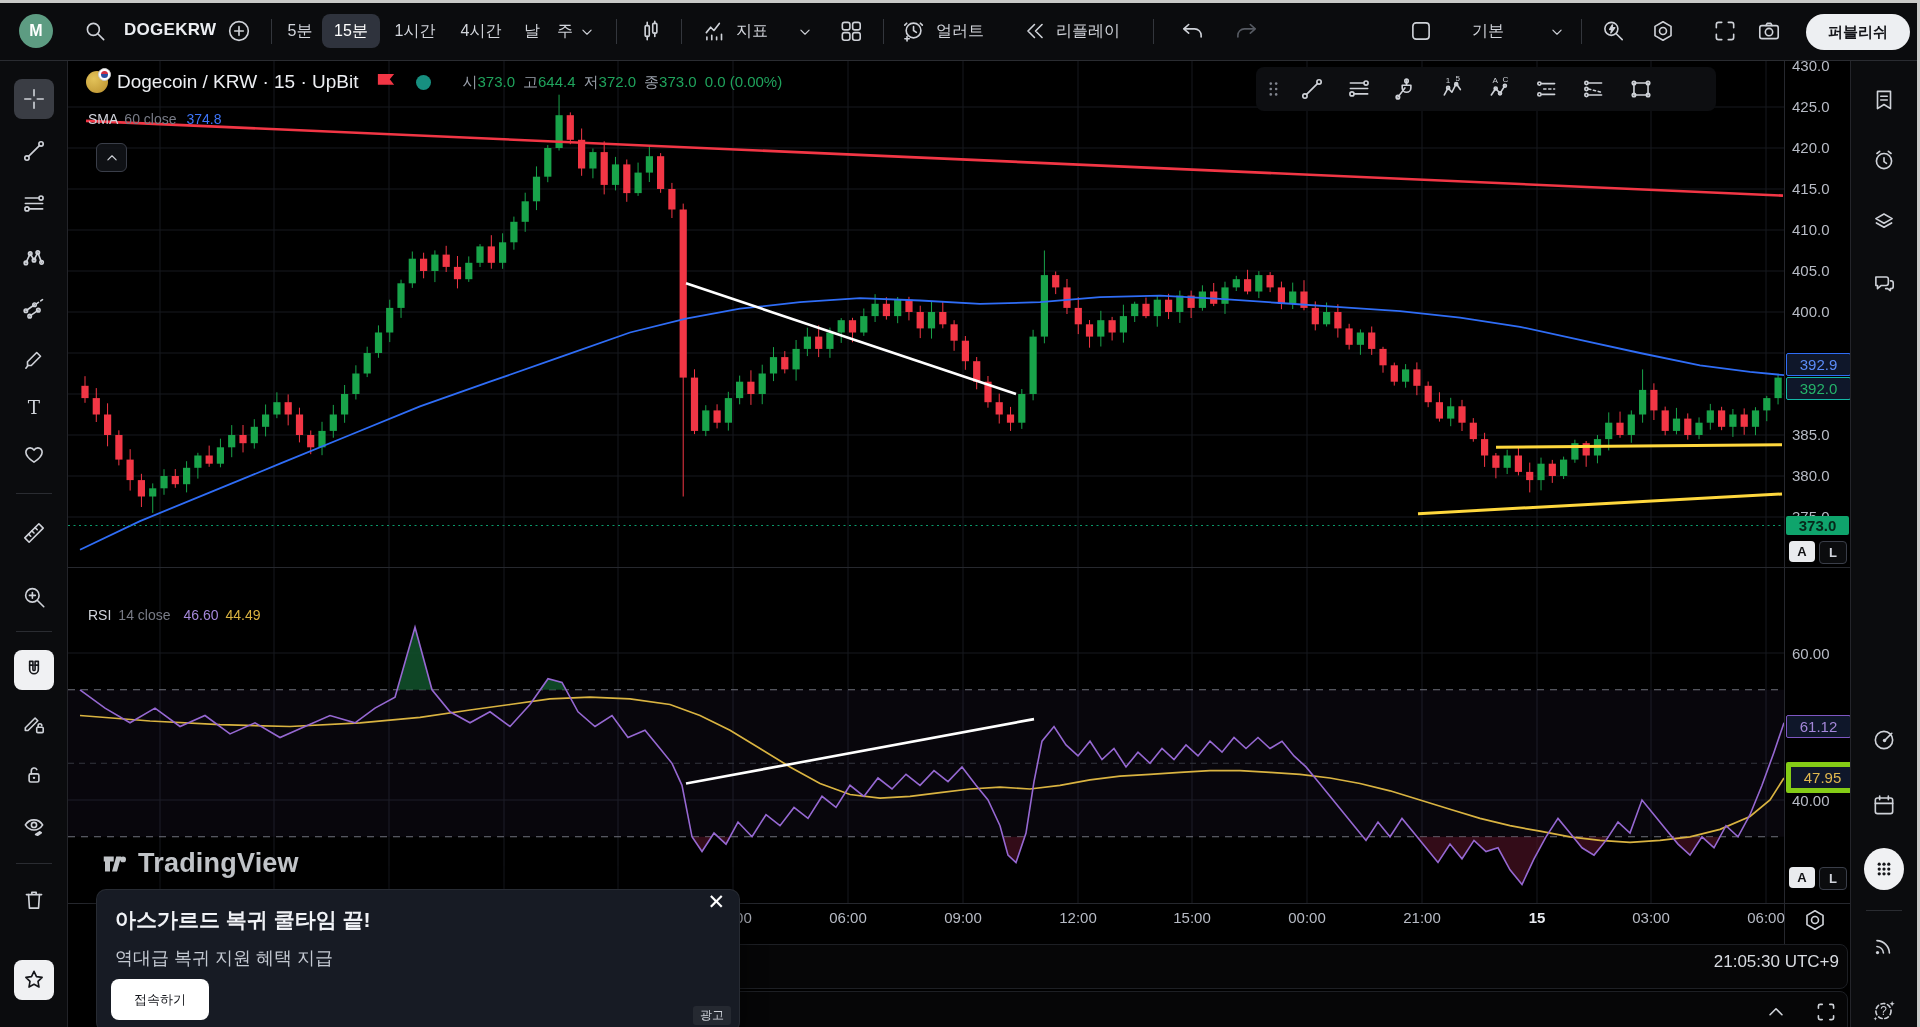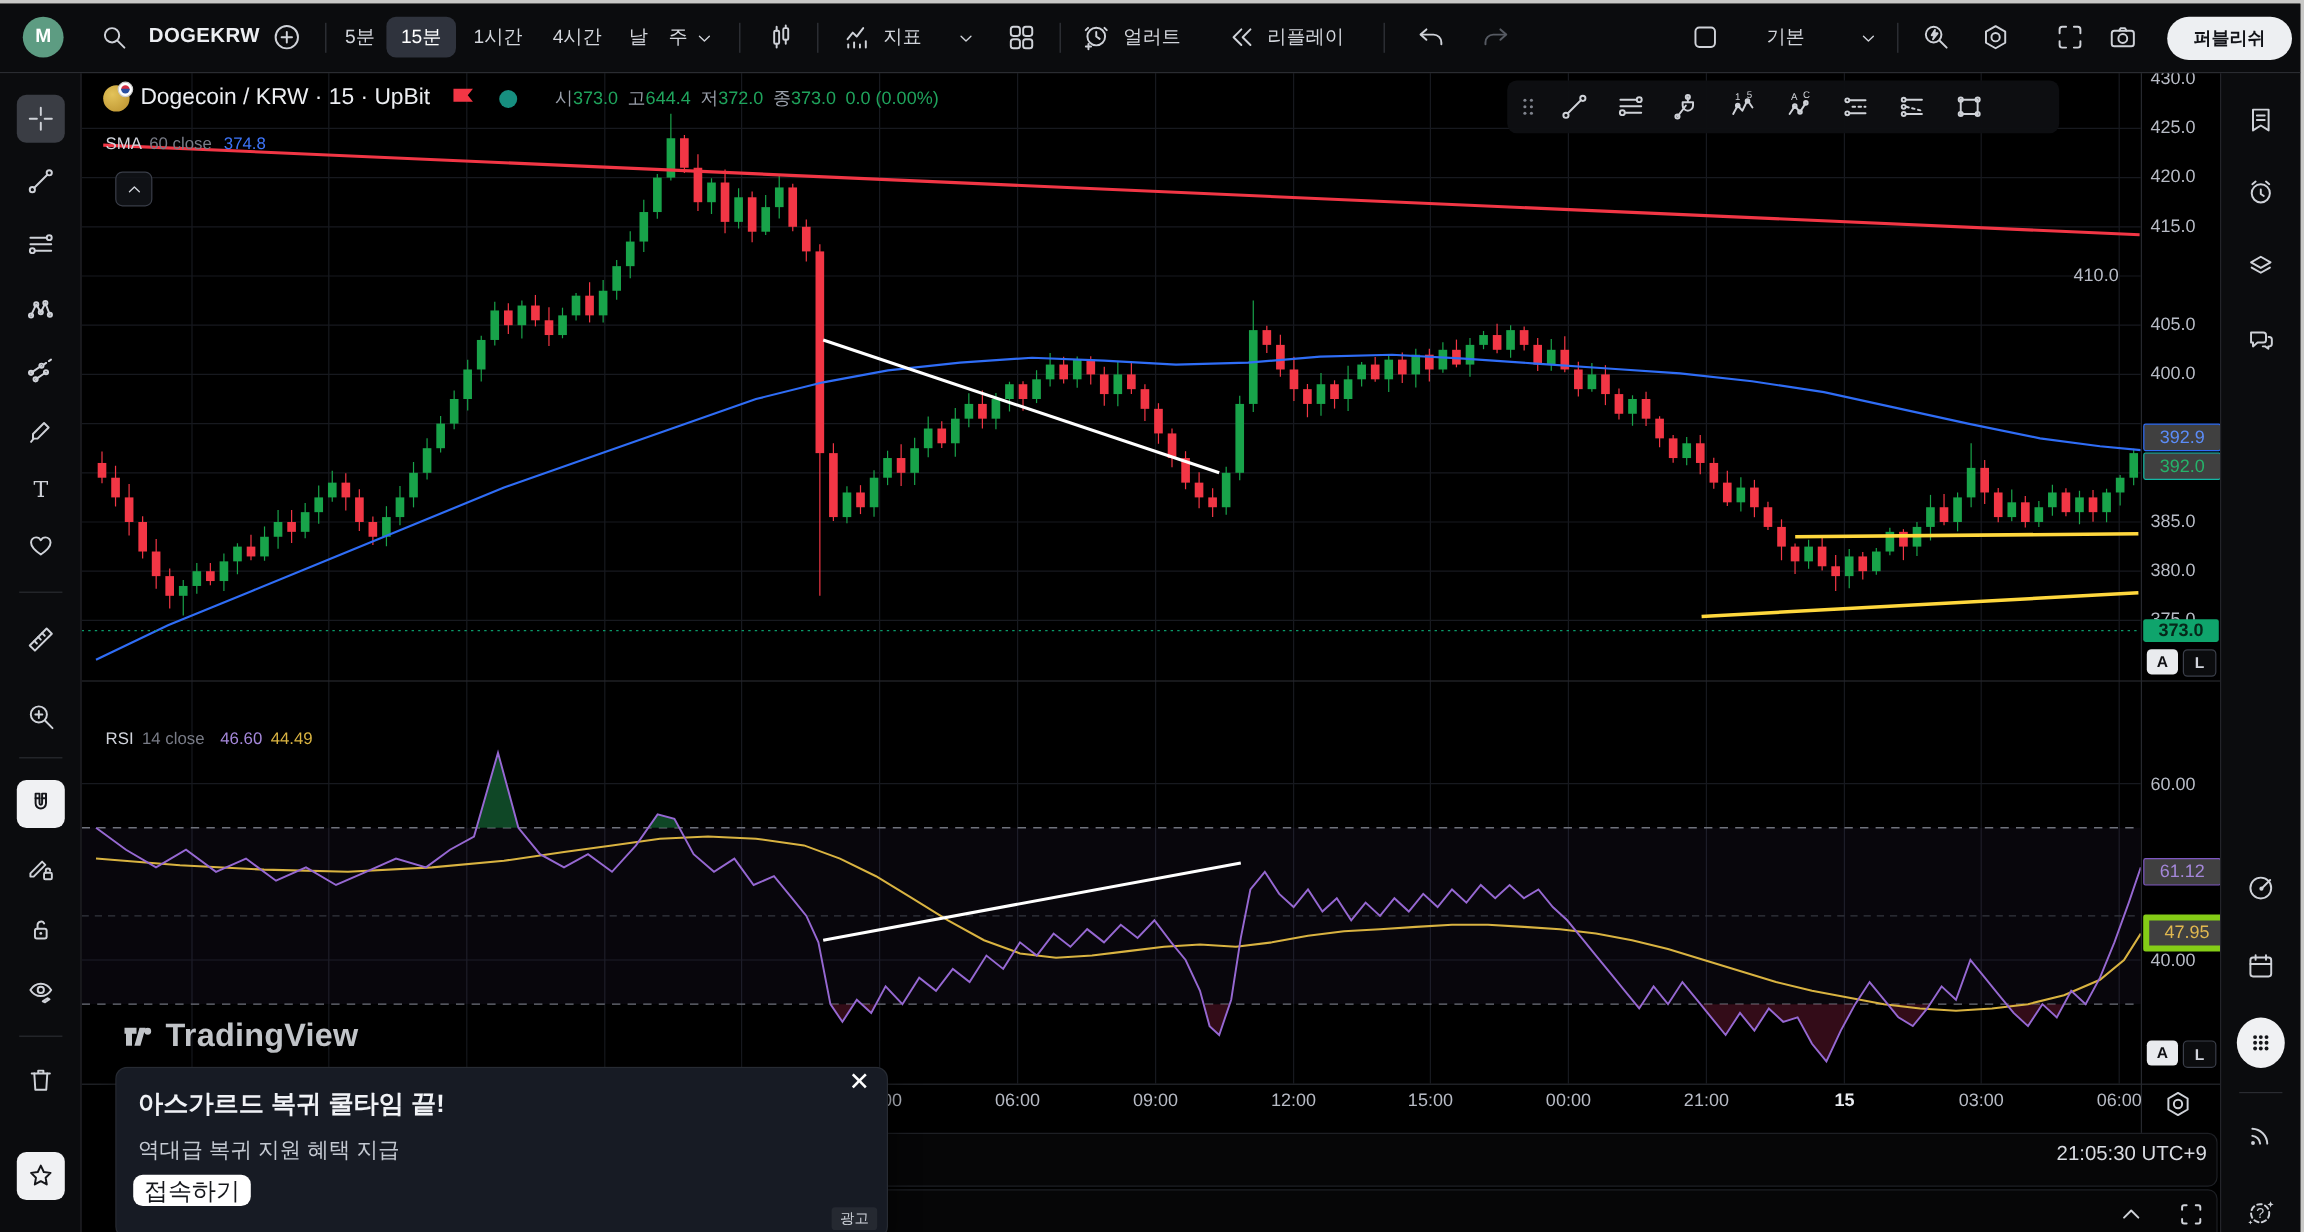--- a/index.html
+++ b/index.html
@@ -26,21 +26,21 @@
   #rtool{position:absolute;top:58px;right:0;width:66px;bottom:0;background:#0b0c0e;border-left:1px solid #232429;z-index:30;}
   .titem{position:absolute;left:14px;width:40px;height:40px;border-radius:8px;display:flex;align-items:center;justify-content:center;}
   .titem.sel{background:#3a3d44;}
   .titem.on{background:#f0f1f3;}
   .titem.on svg{stroke:#15161a;}
   .tdiv{position:absolute;left:16px;width:36px;height:1px;background:#2a2c31;}
   .ritem{position:absolute;left:13px;width:40px;height:40px;display:flex;align-items:center;justify-content:center;}
   
   .tick{position:absolute;color:#b7bbc5;font-size:15px;z-index:10;}
   .axbox{position:absolute;left:1786px;width:63px;height:21px;font-size:15px;display:flex;align-items:center;
-    justify-content:center;background:#404040;z-index:11;border-radius:2px;}
+    justify-content:center;background:#0f172a;z-index:11;border-radius:2px;}
   .albtn{position:absolute;width:26px;height:21px;border-radius:4px;font-size:13px;font-weight:bold;
     display:flex;align-items:center;justify-content:center;z-index:12;}
   .albtn.white{background:#e9ebee;color:#101114;}
   .albtn.ghost{border:1px solid #3a3e49;color:#d1d4dc;background:#0b0c0e;}
   .sep{position:absolute;left:68px;width:1785px;height:1px;background:#26282e;z-index:9;}
   #legend{position:absolute;left:86px;top:66px;display:flex;align-items:center;gap:9px;z-index:20;}
   #legend .title{color:#eceef2;font-size:19px;}
   .ohlc-lab{color:#9aa0ab;font-size:15px;margin-left:8px;}
   .ohlc-val{color:#1fa35c;font-size:15px;}
   #sma-row{position:absolute;left:88px;top:108px;z-index:20;font-size:14px;display:flex;gap:6px;align-items:center;}
@@ -51,22 +51,22 @@
     border-radius:8px;z-index:25;display:flex;align-items:center;padding:0 4px;}
   #draw-toolbar .titem2{width:47px;height:38px;display:flex;align-items:center;justify-content:center;border-radius:6px;}
   
   .bpanel{position:absolute;background:#060607;border:1px solid #1d1f24;z-index:6;}
   #clock{position:absolute;right:78px;top:949px;color:#d8dbe1;font-size:17px;z-index:8;}
   
   #ad{position:absolute;left:96px;top:886px;width:642px;height:141px;background:#171b24;border:1px solid rgba(255,255,255,.07);
     border-radius:10px;z-index:50;box-shadow:0 6px 24px rgba(0,0,0,.6);}
   #ad-title{position:absolute;left:18px;top:16px;color:#f0f2f6;font-size:21px;font-weight:bold;}
   #ad-sub{position:absolute;left:18px;top:56px;color:#c4c9d2;font-size:18px;}
-  #ad-cta{position:absolute;left:14px;top:89px;width:98px;height:26px;background:#fff;border-radius:8px;color:#15171c;
-    font-size:20px;display:flex;align-items:center;justify-content:center;text-align:right;}
+  #ad-cta{position:absolute;left:14px;top:89px;width:98px;height:41px;background:#fff;border-radius:8px;color:#15171c;
+    font-size:13px;display:flex;align-items:center;justify-content:center;text-align:right;}
   #ad-img{position:absolute;left:489px;top:-8px;width:146px;height:145px;border-radius:6px;overflow:hidden;
     background:linear-gradient(180deg,#4f93e0 0%,#2f66b5 55%,#27538f 100%);}
   #ad-img .l0{position:absolute;top:6px;right:10px;color:#ffe15c;font-size:9px;font-weight:bold;}
   #ad-img .l1{position:absolute;top:17px;left:8px;right:4px;text-align:center;color:#fff;font-size:17px;font-weight:bold;
     text-shadow:0 1px 2px #123;line-height:21px;}
   #ad-img .y{color:#ffd21c;}
   #ad-chip{position:absolute;right:8px;top:66px;background:#ff8a1e;color:#fff;font-size:8px;border-radius:6px;padding:2px 5px;}
   .blob{position:absolute;border-radius:50% 50% 40% 40%;}
   #ad-close{position:absolute;right:14px;top:2px;color:#fff;font-size:21px;z-index:55;line-height:20px;}
   #ad-badge{position:absolute;right:8px;bottom:6px;background:rgba(40,44,52,.85);color:#cfd3da;font-size:12px;
@@ -871,21 +871,21 @@
           <circle cx="18.5" cy="17.5" r="1.6"></circle>
         </svg>
       </span>
   </div>
 
   <div id="price-ticks">
       <div class="tick" style="left: 1792px; top: 54px;">430.0</div>
       <div class="tick" style="left: 1792px; top: 95px;">425.0</div>
       <div class="tick" style="left: 1792px; top: 136px;">420.0</div>
       <div class="tick" style="left: 1792px; top: 177px;">415.0</div>
-      <div class="tick" style="left: 1728px; top: 218px; text-align: right;">410.0</div>
+      <div class="tick" style="left: 1792px; top: 218px; text-align: right;">410.0</div>
       <div class="tick" style="left: 1792px; top: 259px;">405.0</div>
       <div class="tick" style="left: 1792px; top: 300px;">400.0</div>
       <div class="tick" style="left: 1792px; top: 382px;">390.0</div>
       <div class="tick" style="left: 1792px; top: 423px;">385.0</div>
       <div class="tick" style="left: 1792px; top: 464px;">380.0</div>
       <div class="tick" style="left: 1792px; top: 505px;">375.0</div>
     </div>
   <div id="time-ticks">
       <div class="tick" style="left: 733px; top: 906px; transform: translateX(-50%); z-index: 10;">03:00</div>
       <div class="tick" style="left: 848px; top: 906px; transform: translateX(-50%); z-index: 10;">06:00</div>

